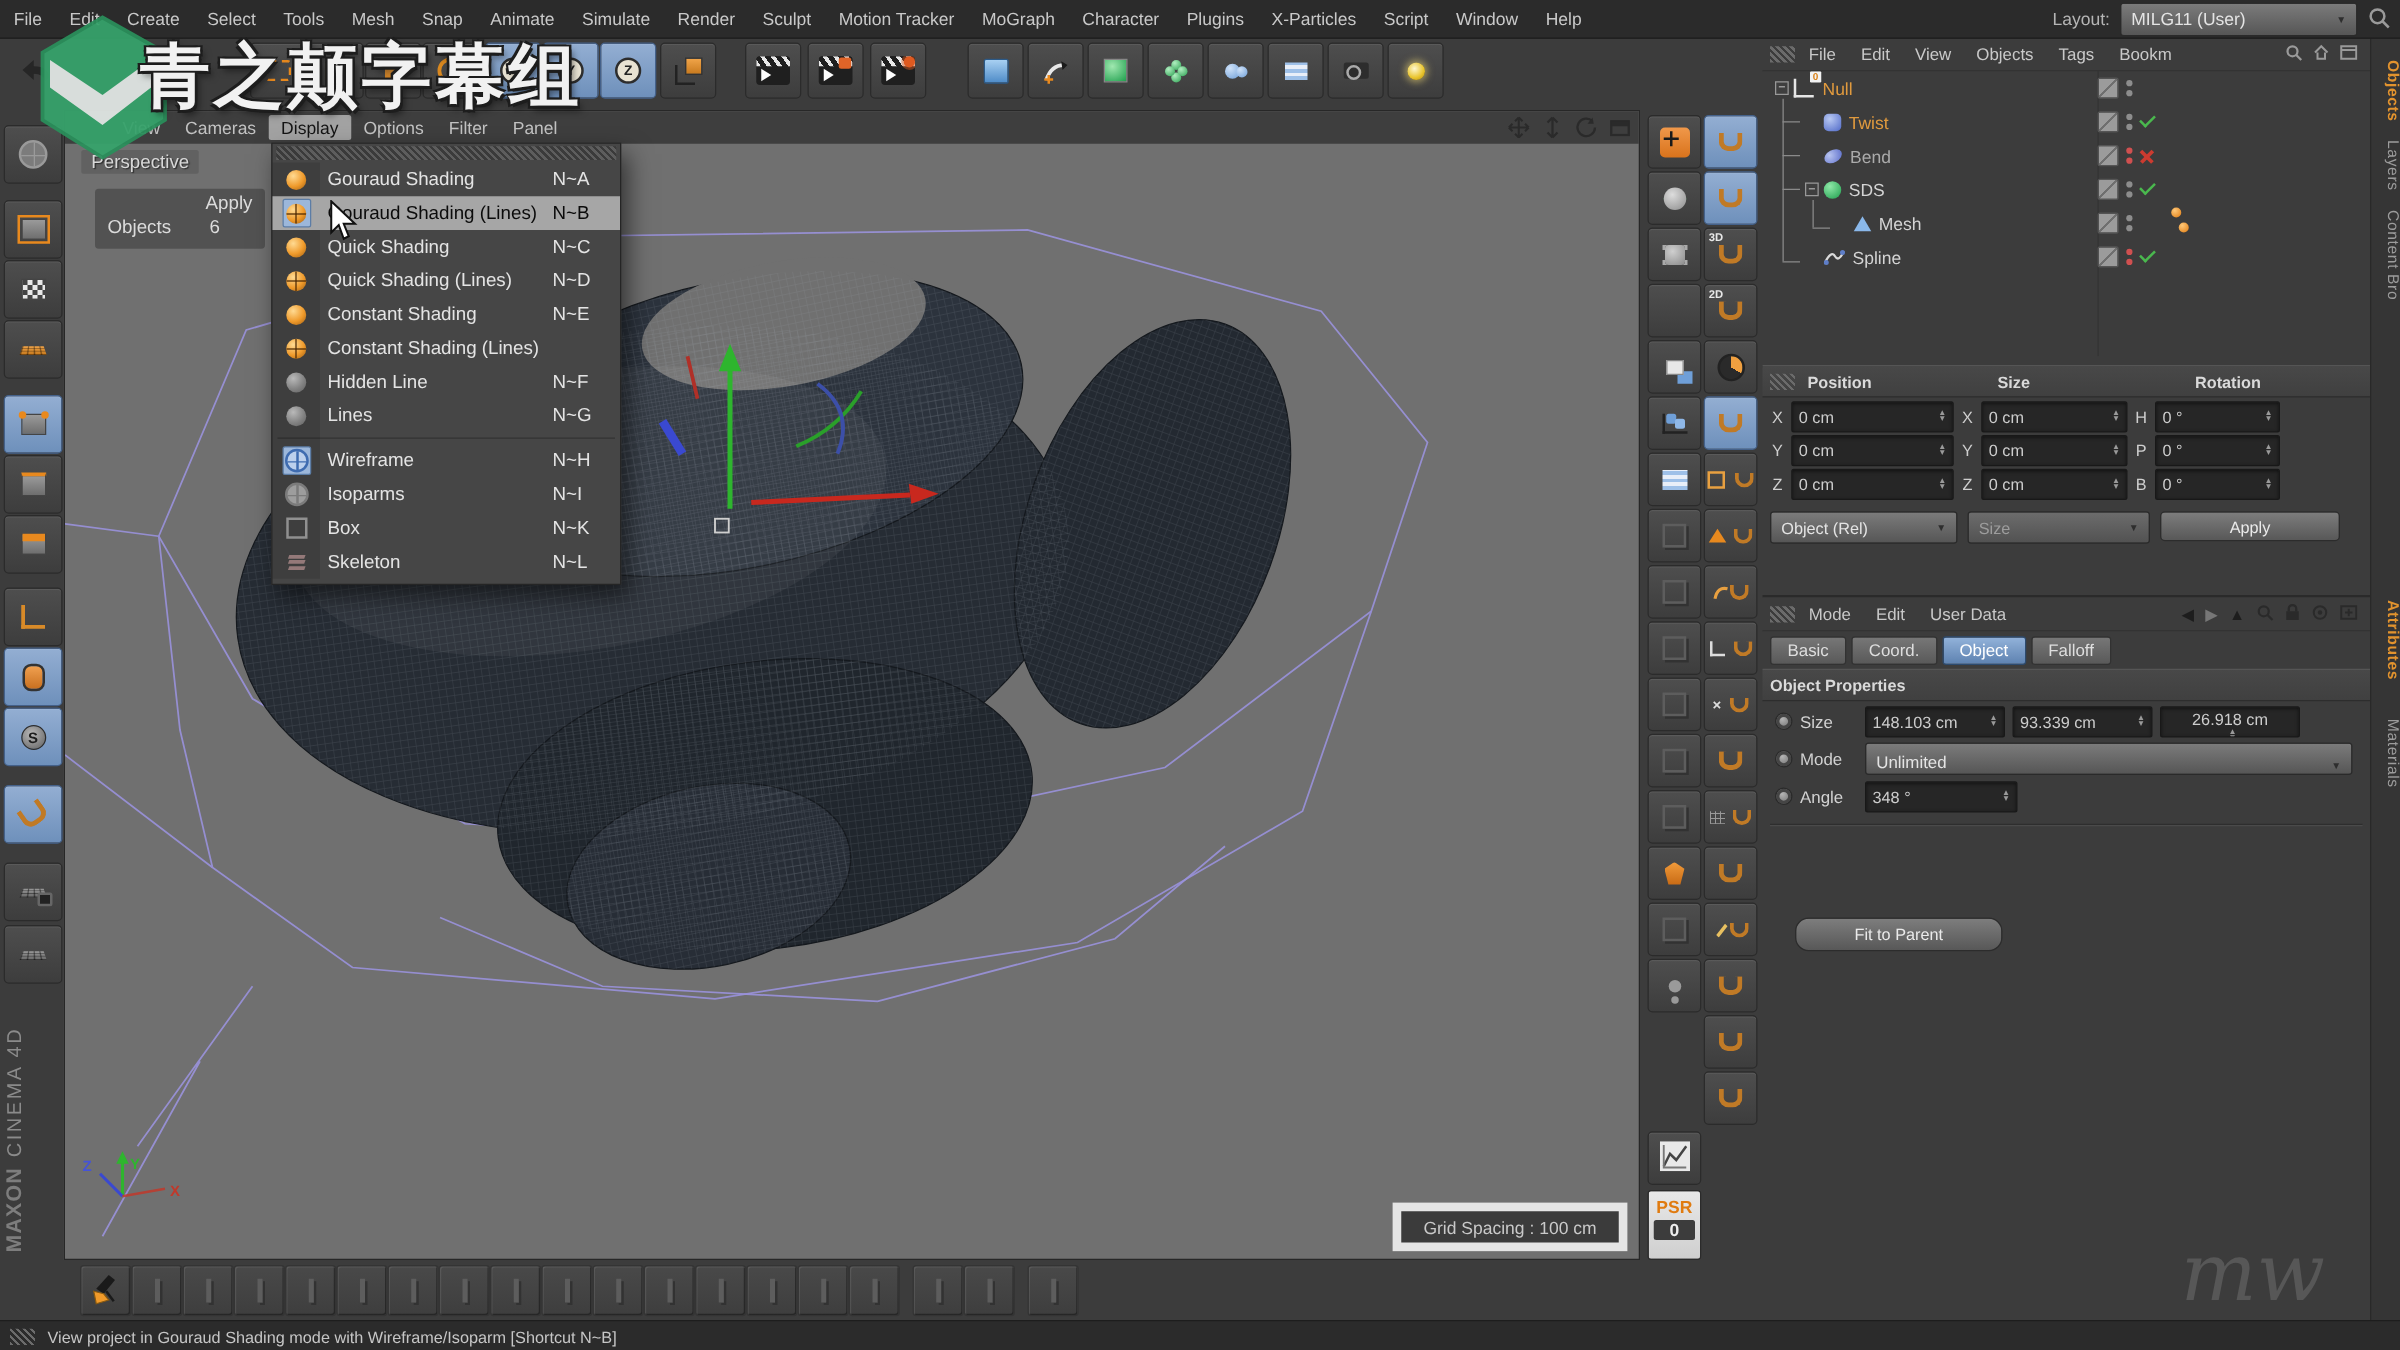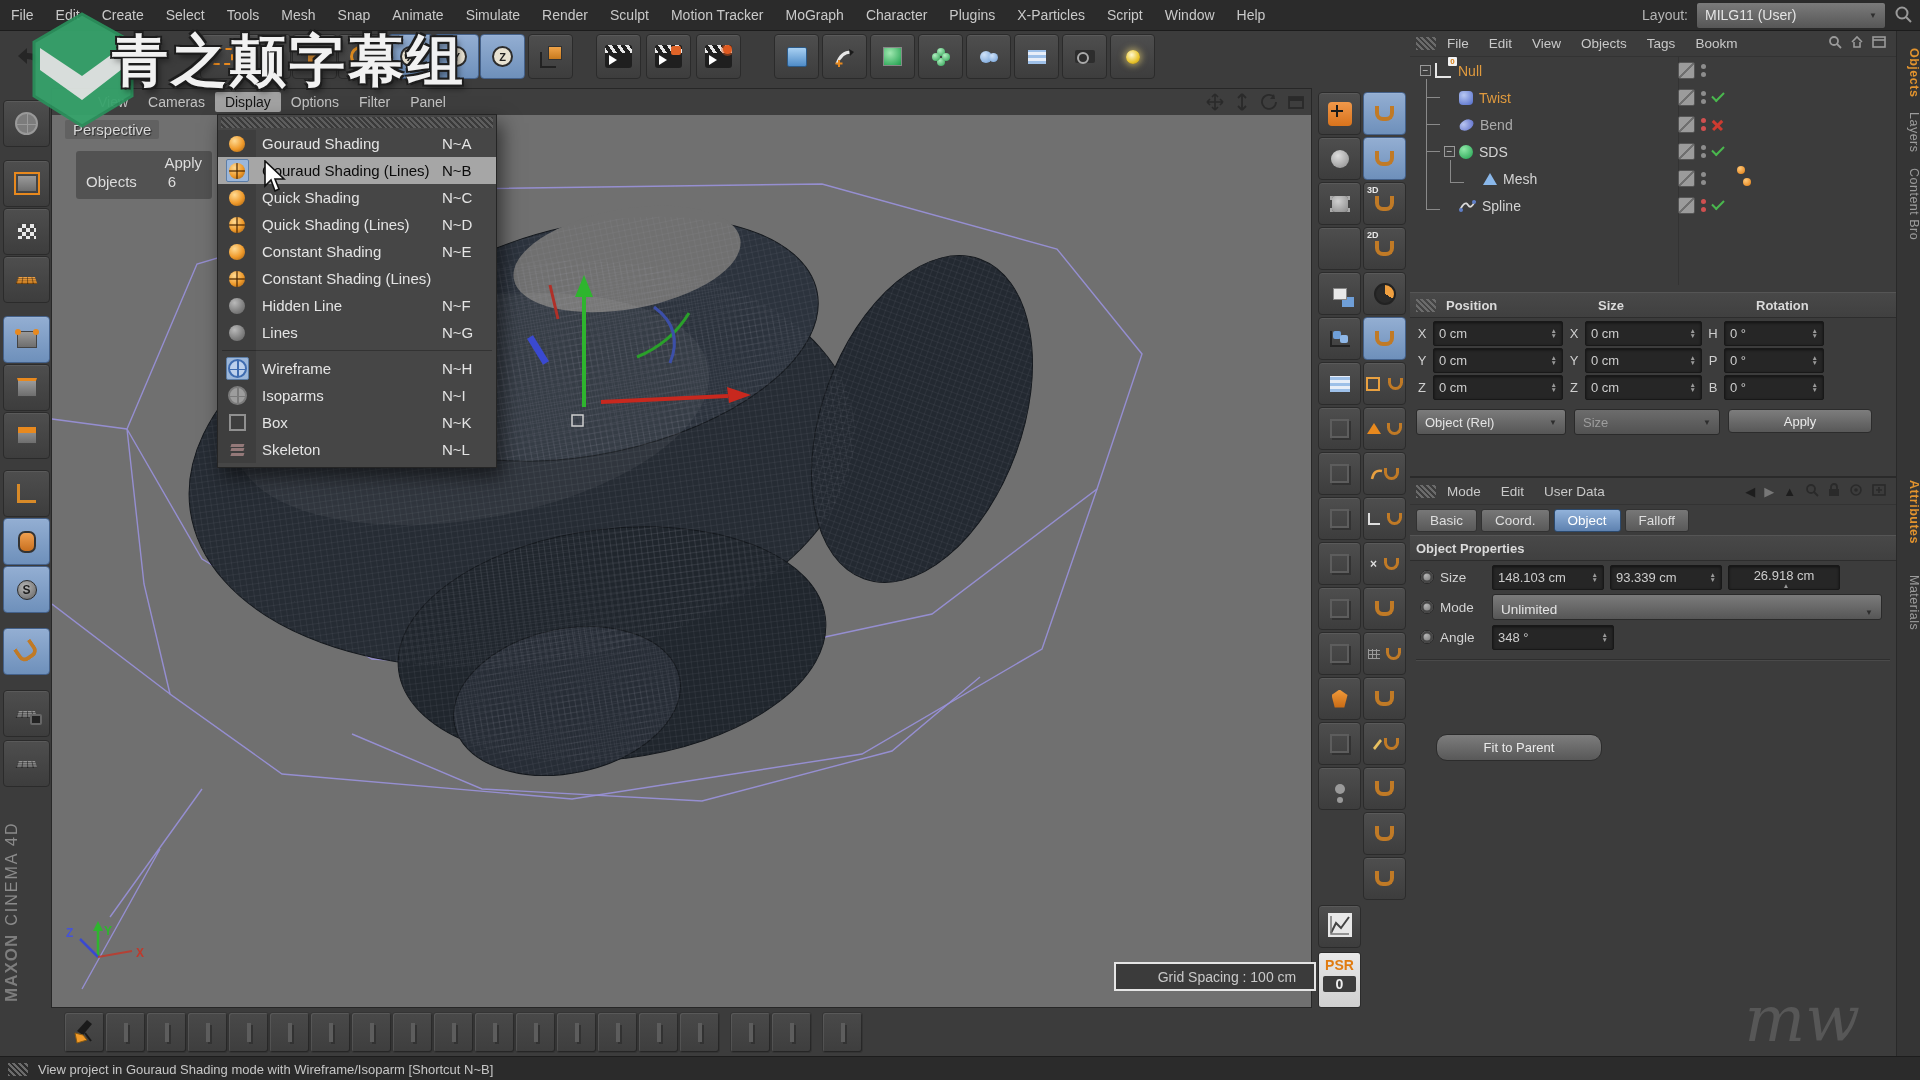--- a/index.html
+++ b/index.html
@@ -32,22 +32,22 @@
   #vpmenu .mi.active{background:#a2a2a2;color:#141414;}
   #vpnav{position:absolute;right:6px;top:3px;display:flex;gap:8px;z-index:6;}
   #vpnav span{width:19px;height:19px;display:flex;align-items:center;justify-content:center;}
   #persplabel{position:absolute;left:13px;top:31px;font-size:15px;color:#d8d8d8;
               text-shadow:1px 1px 1px rgba(0,0,0,.6);background:rgba(70,70,70,.35);padding:1px 8px;border-radius:2px;z-index:4;}
   #infobox{position:absolute;left:24px;top:62px;width:136px;height:48px;background:rgba(58,58,58,.55);
            border-radius:3px;font-size:15px;color:#dcdcdc;z-index:4;padding:3px 10px;box-sizing:border-box;}
   #infobox .r1{text-align:right;}
   #infobox .r2{display:flex;justify-content:space-between;padding-right:26px;margin-top:2px;}
   #gridspacing{position:absolute;left:1062px;top:873px;width:174px;height:25px;background:#3b3b3b;
-               border:2px solid #e5e5e5;color:#c9c9c9;font-size:14px;display:flex;align-items:center;
-               justify-content:center;z-index:4;padding-left:24px;}
+               border:7px solid #e5e5e5;color:#c9c9c9;font-size:14px;display:flex;align-items:center;
+               justify-content:center;z-index:4;}
   #scene{position:absolute;left:0;top:0;z-index:1;}
   
   #dmenu{position:absolute;left:217px;top:114px;width:278px;background:#464646;border:1px solid #252525;
          box-shadow:5px 9px 18px rgba(0,0,0,.55);z-index:40;padding-bottom:4px;}
   #dmenu .hatch{height:11px;margin:2px 3px;background:repeating-linear-gradient(45deg,#5d5d5d 0 2px,#3a3a3a 2px 4px);}
   #dmenu .gutter{position:absolute;left:0;top:15px;bottom:4px;width:38px;background:rgba(0,0,0,.10);}
   .drow{height:27px;display:flex;align-items:center;position:relative;font-size:15px;color:#e4e4e4;}
   .drow .icw{width:38px;display:flex;align-items:center;justify-content:center;flex:none;}
   .drow .icbg{width:23px;height:23px;display:flex;align-items:center;justify-content:center;border-radius:2px;}
   .drow .icbg.on{background:#9cb7da;border:1px solid #5c7da6;box-sizing:border-box;}

